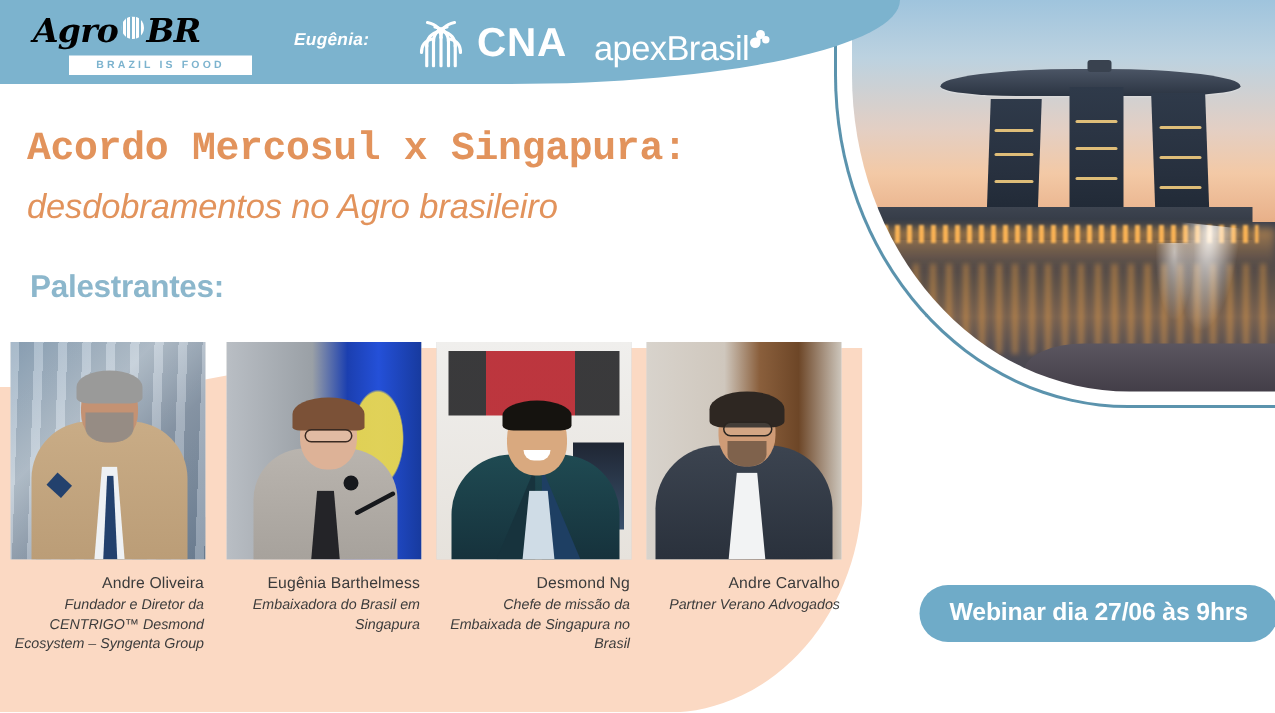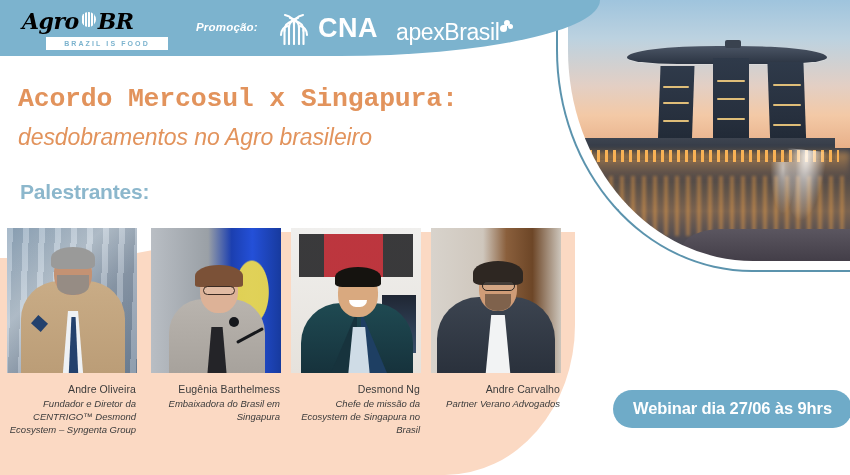--- a/index.html
+++ b/index.html
@@ -297,21 +297,21 @@
 
   <div class="logo-agro">
     <div class="script">
       <span>Agro</span><span class="globe"></span><span>BR</span>
     </div>
     <div class="tagbar">
       <span>BRAZIL IS FOOD</span>
     </div>
   </div>
 
-  <div class="promo-label">Promoção:</div>
+  <div class="promo-label">Eugênia:</div>
 
   <div class="cna-logo">
     <svg class="cna-mark" viewBox="0 0 36 34">
       <g stroke="#ffffff" stroke-width="2.1" fill="none" stroke-linecap="round">
         <path d="M18 33 V14"></path>
         <path d="M13 33 V16"></path>
           <path d="M23 33 V16"></path>
         <path d="M8.5 33 V19"></path>
           <path d="M27.5 33 V19"></path>
         <path d="M18 14 C18 8, 22 5, 27 4"></path>
@@ -384,21 +384,21 @@
             <div class="lapelL"></div>
             <div class="lapelR"></div>
           <div class="shirt"></div>
             <div class="head"></div>
             <div class="hair"></div>
             <div class="smile"></div>
         </div>
       </div>
       <div class="caption">
         <div class="sp-name">Desmond Ng</div>
-        <div class="sp-role">Chefe de missão da Ecosystem de Singapura no Brasil</div>
+        <div class="sp-role">Chefe de missão da Embaixada de Singapura no Brasil</div>
       </div>
     </div>
 
     <div class="speaker s3">
       <div class="photo">
         <div class="bg p4bg"></div>
         <div class="person p4">
           <div class="body"></div>
             <div class="shirt"></div>
             <div class="head"></div>

